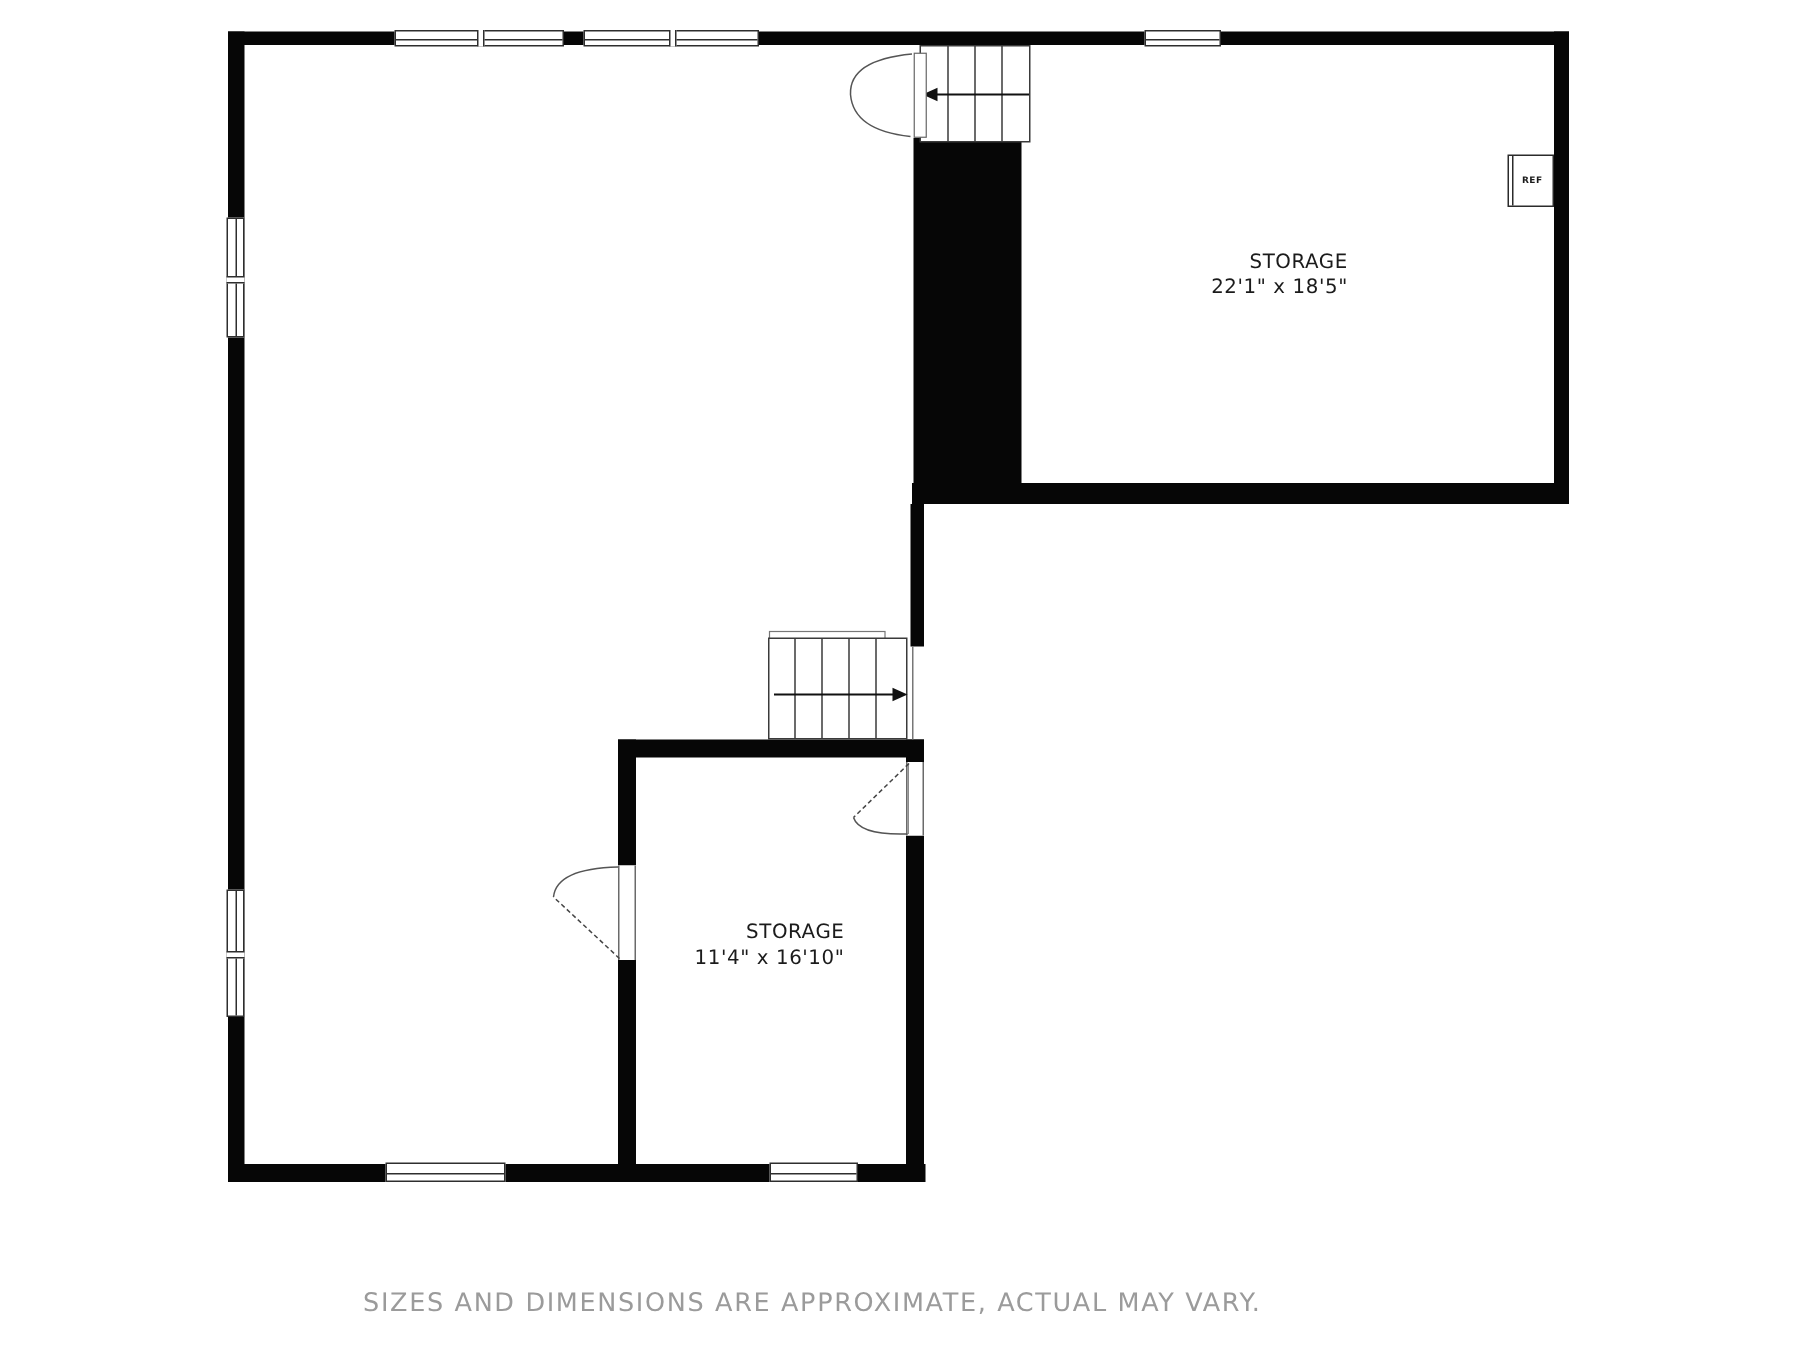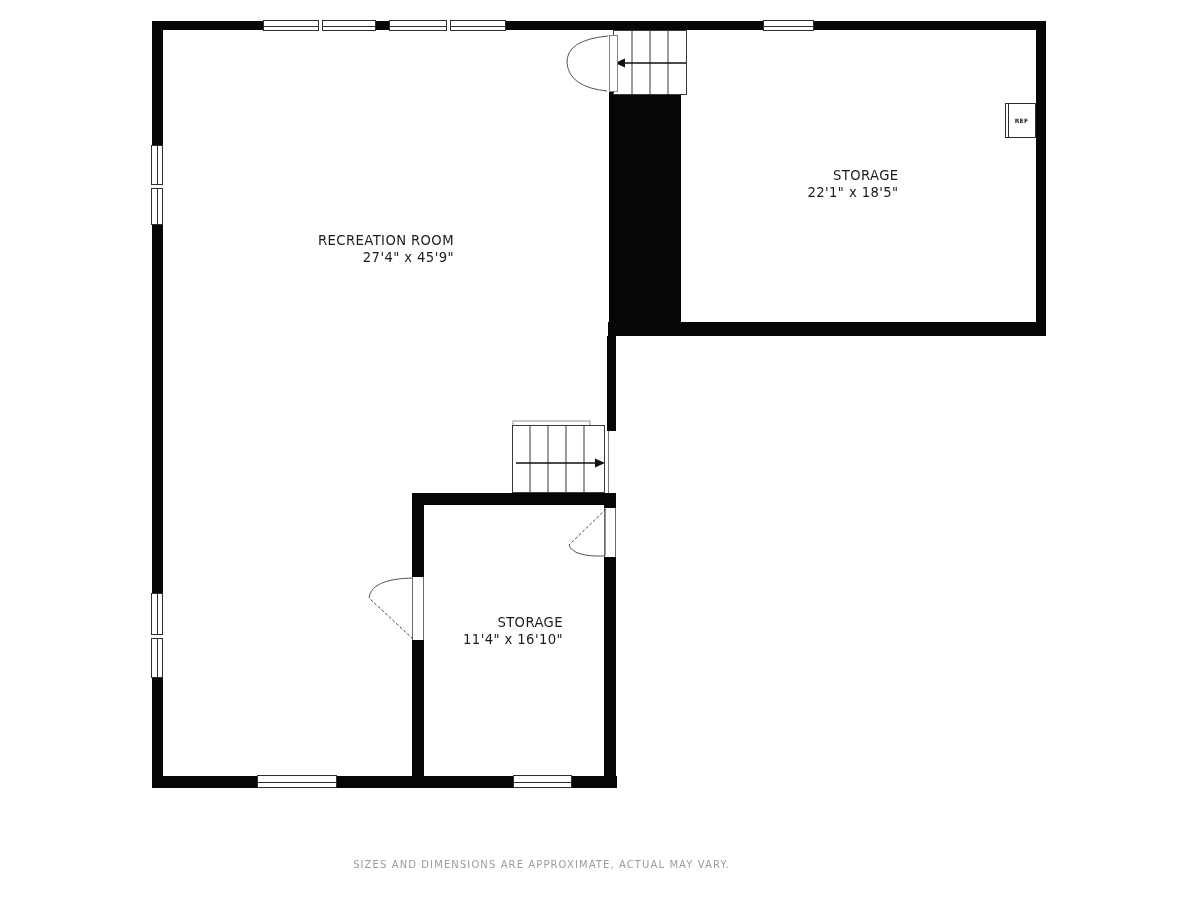--- a/index.html
+++ b/index.html
@@ -27,21 +27,21 @@
   .room-label .dims{font-size:13.2px;}
   .ref-box{
     position:absolute;left:1005px;top:103px;width:31px;height:35px;box-sizing:border-box;
     background:#ffffff;border:1px solid #2b2b2b;display:flex;align-items:center;justify-content:center;
   }
   .ref-box::before{content:"";position:absolute;left:2px;top:0;bottom:0;border-left:1px solid #2b2b2b;}
   .ref-box span{font-size:6px;font-weight:bold;letter-spacing:.3px;color:#1b1b1b;padding-left:2px;}
   .svg-overlay{position:absolute;left:0;top:0;}
   .disclaimer{
     position:absolute;left:0;top:859px;width:1083px;text-align:center;
-    color:var(--disclaimer);font-size:10px;letter-spacing:1.1px;
+    color:var(--disclaimer);font-size:17px;letter-spacing:1.1px;
   }
 </style>
 </head>
 <body>
 
 <div class="plan">
 
   <div class="wall" style="left:152px;top:21px;width:894px;height:9px;"></div>
   <div class="wall" style="left:152px;top:21px;width:11px;height:767px;"></div>
   <div class="wall" style="left:152px;top:776px;width:465px;height:12px;"></div>
@@ -121,24 +121,20 @@
       <path d="M 369 598 Q 371 579 412 578" fill="none" stroke="#555555" stroke-width="1"></path>
     </g>
 
     <g>
       <line x1="605.5" y1="509" x2="605.5" y2="556" stroke="#777777" stroke-width="0.8"></line>
       <path d="M 606 509 L 569 545" fill="none" stroke="#444444" stroke-width="1" stroke-dasharray="3,2"></path>
       <path d="M 569 545 Q 573 557 605 556" fill="none" stroke="#555555" stroke-width="1"></path>
     </g>
   </svg>
 
-  <div class="room-label" style="left:386px;top:249px;">
-    <div>RECREATION ROOM</div>
-    <div class="dims">27'4" x 45'9"</div>
-  </div>
   <div class="room-label" style="left:853px;top:184px;">
     <div>STORAGE</div>
     <div class="dims">22'1" x 18'5"</div>
   </div>
   <div class="room-label" style="left:513px;top:631px;">
     <div>STORAGE</div>
     <div class="dims">11'4" x 16'10"</div>
   </div>
 
   <div class="ref-box">

